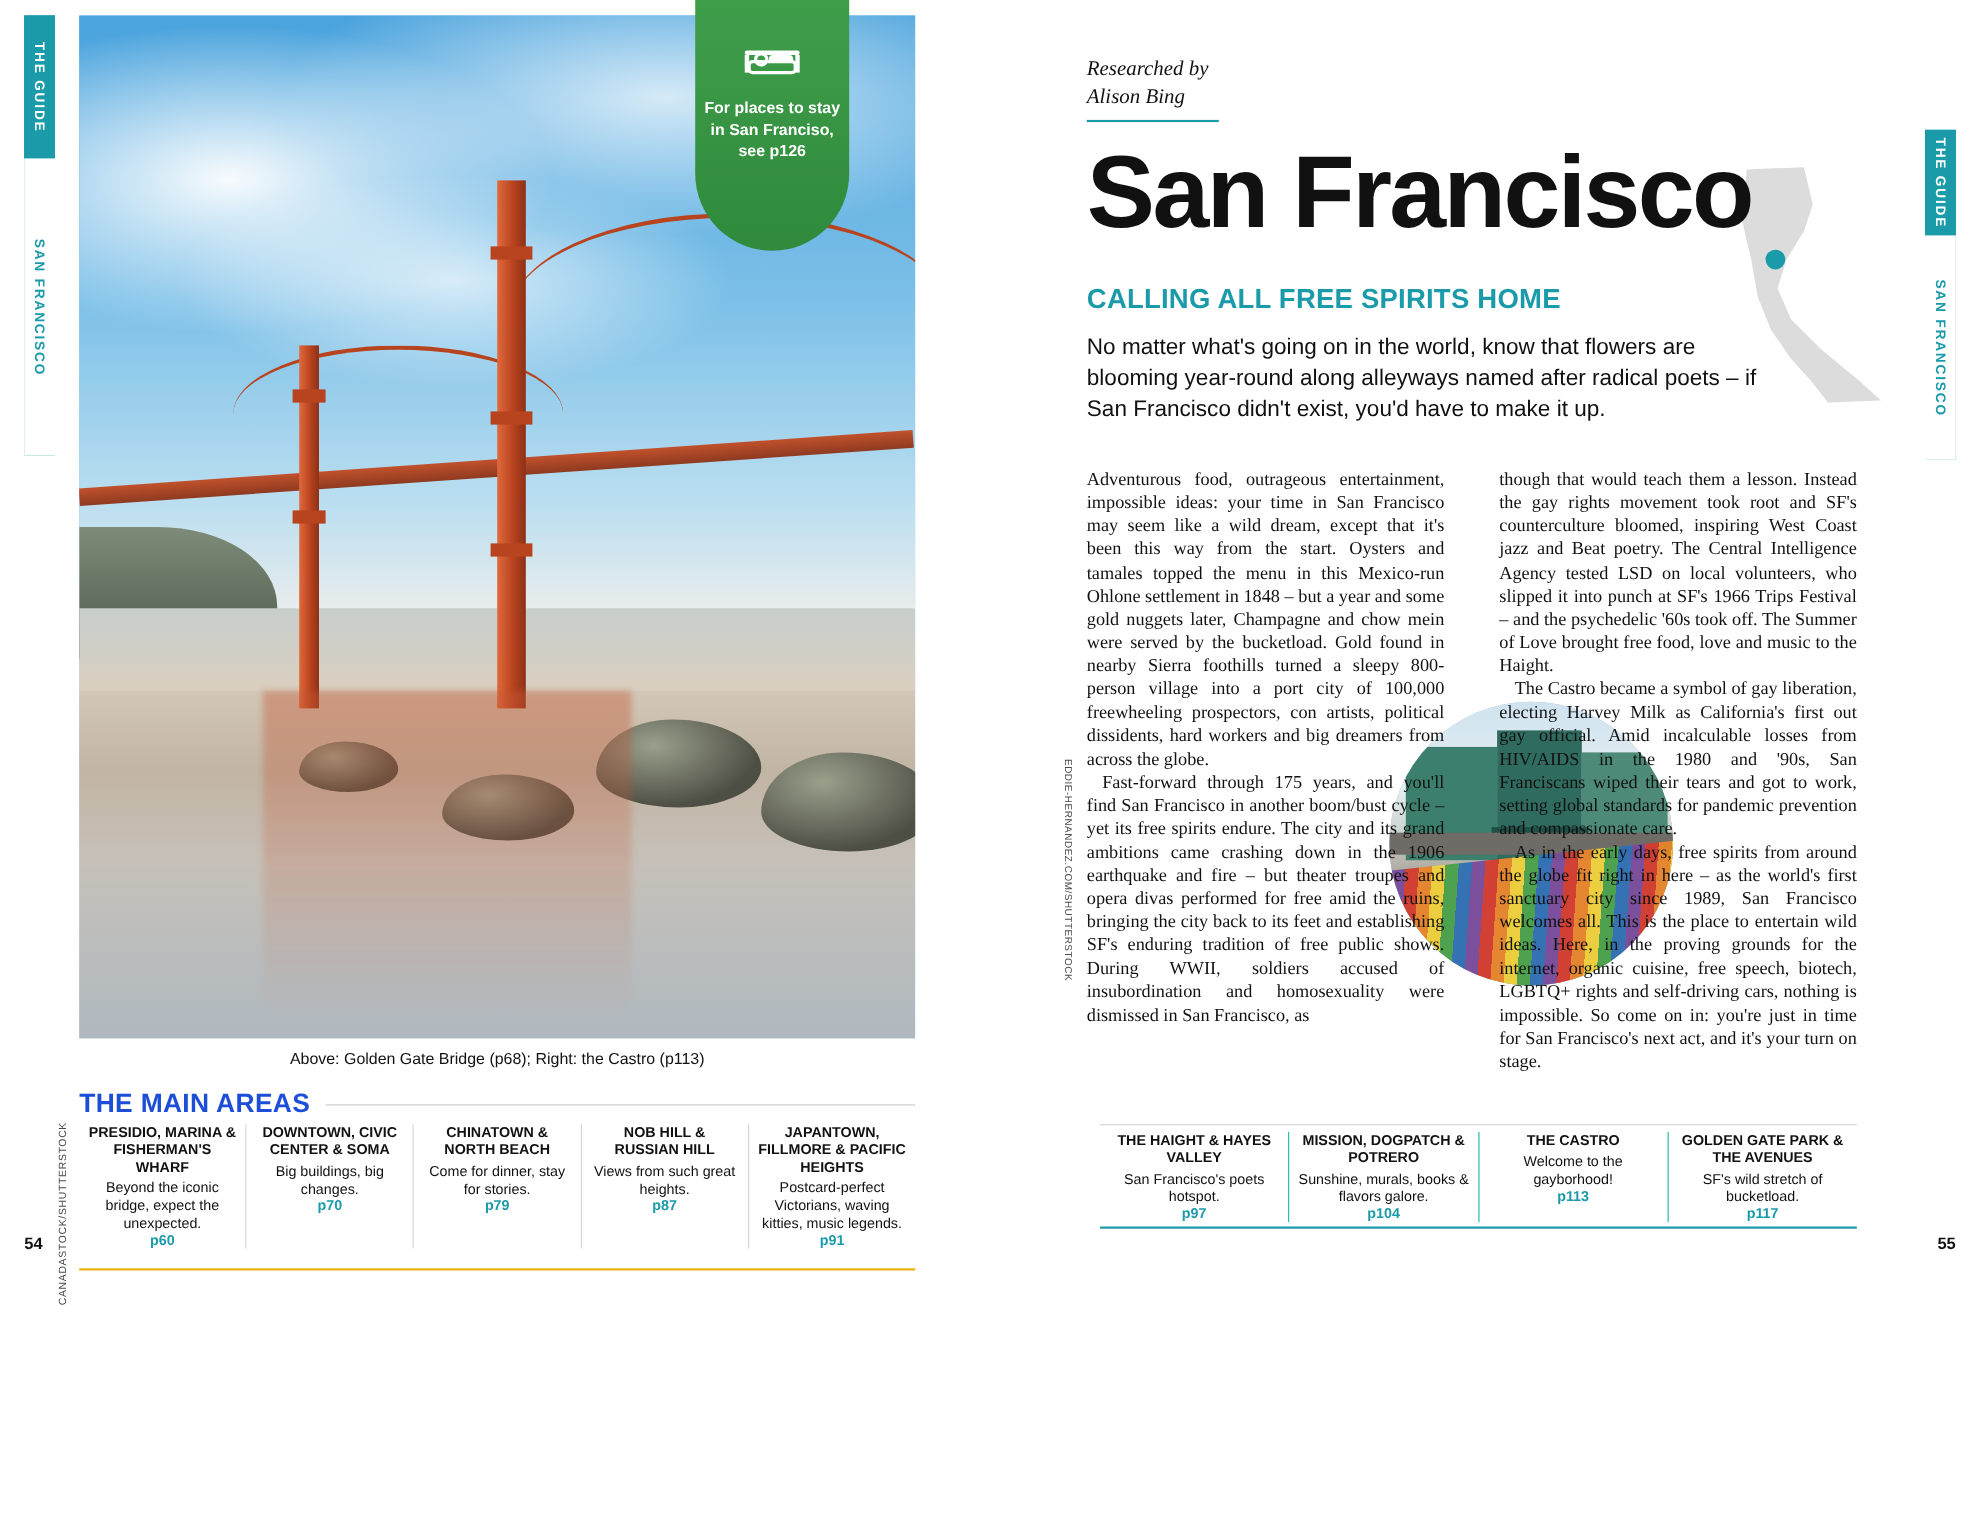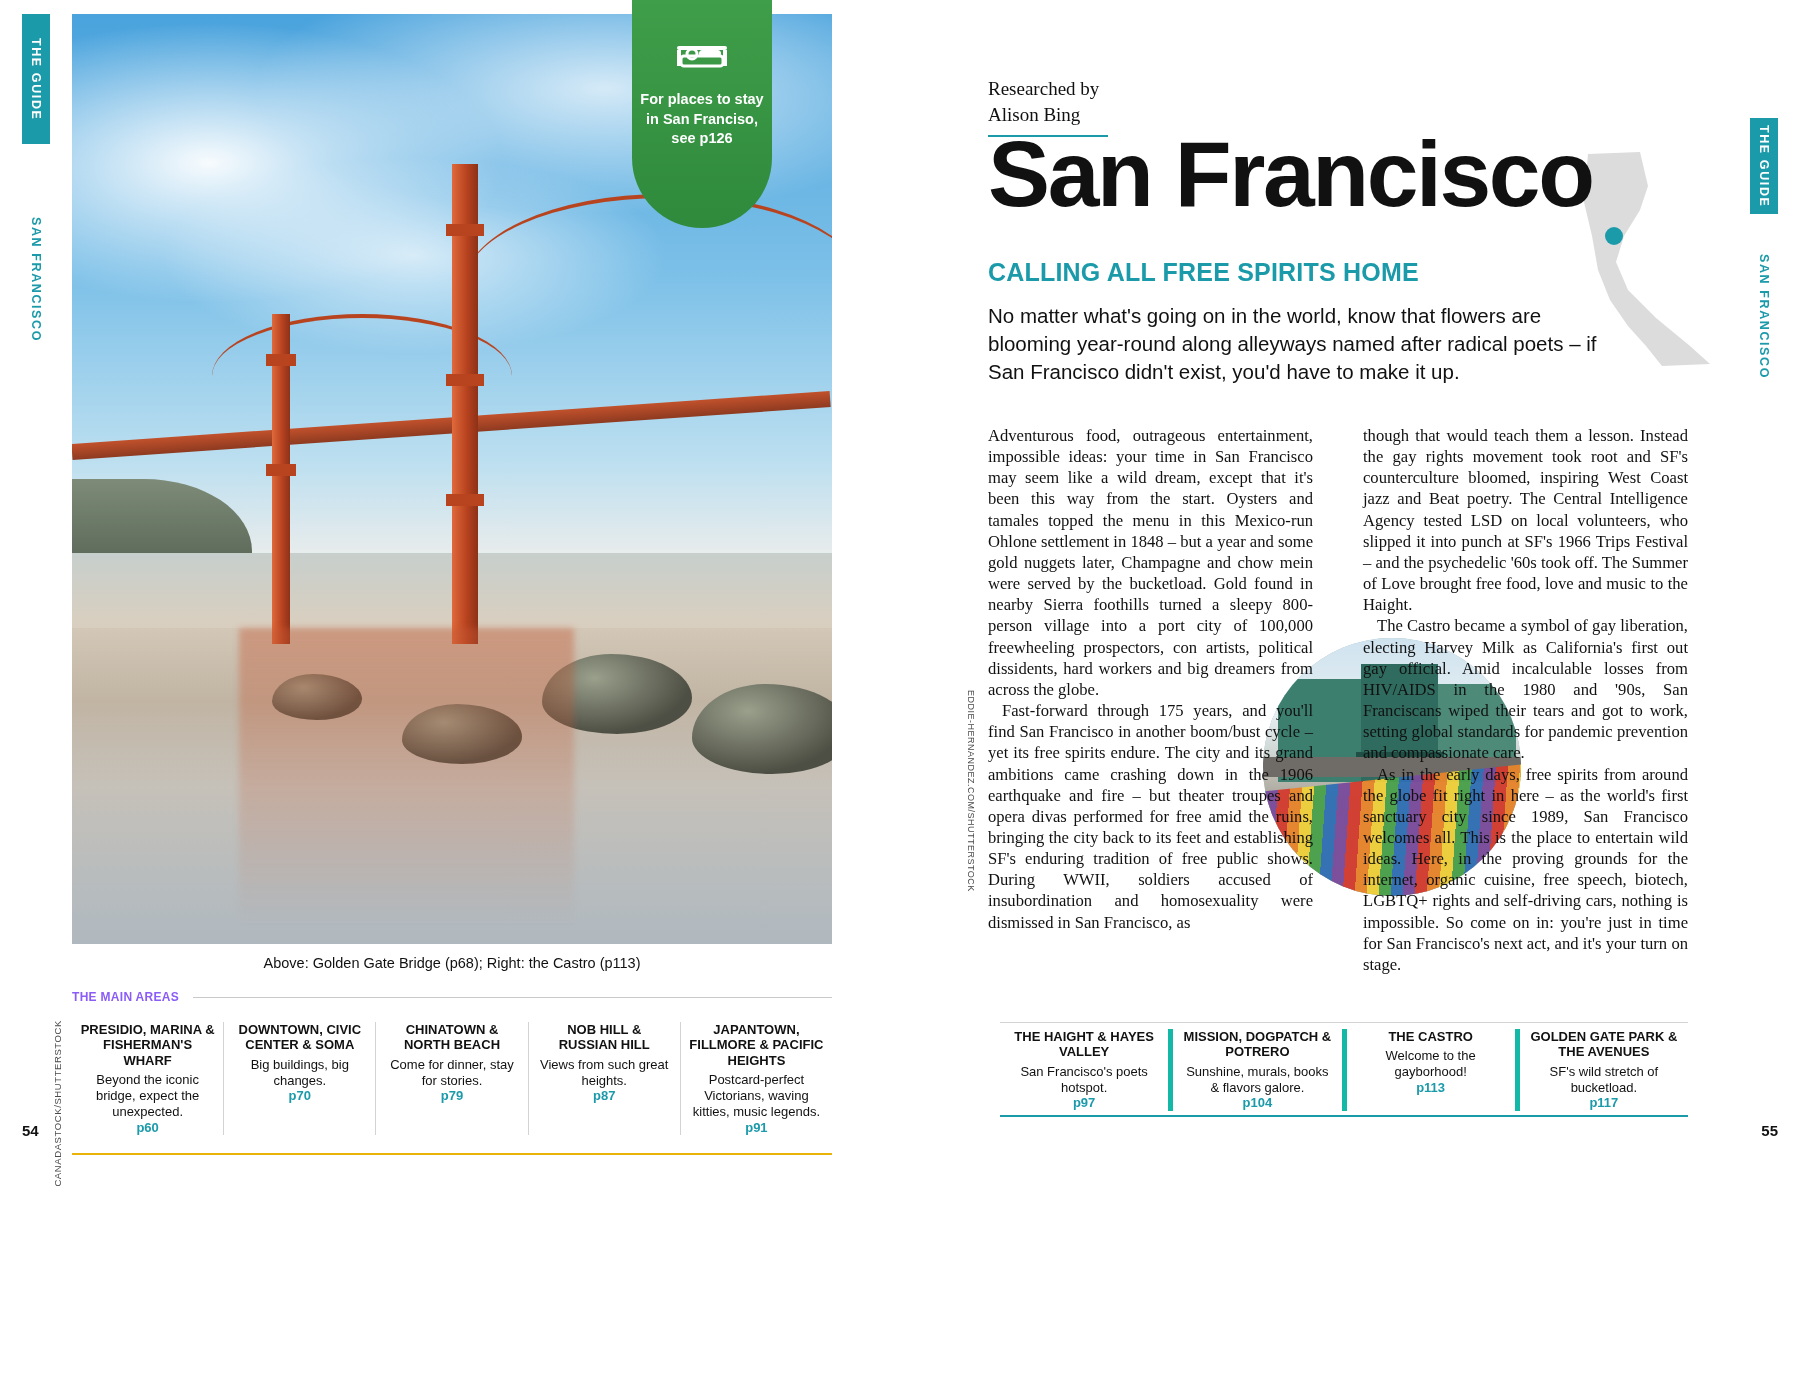--- a/index.html
+++ b/index.html
@@ -176,23 +176,23 @@
   .main-areas-head {
     position: absolute;
     left: 72px;
     top: 990px;
     width: 760px;
     display: flex;
     align-items: center;
     gap: 14px;
   }
   .main-areas-head .t {
-    font-size: 12px;
-    font-weight: 700;
-    color: #8b5cf6;
+    font-size: 24px;
+    font-weight: 700;
+    color: #1d4ed8;
     letter-spacing: .3px;
     white-space: nowrap;
   }
   .rule {
     flex: 1;
     height: 1px;
     background: #c9c9c9;
   }
   .areas-row {
     position: absolute;
@@ -260,24 +260,24 @@
     font-weight: 700;
     line-height: 1.35;
   }
 
   
   .researched {
     position: absolute;
     left: 988px;
     top: 50px;
     font-family: "Liberation Serif", serif;
+    font-style: italic;
     font-size: 19px;
     line-height: 1.35;
     color: #111;
-    margin-top: 26px;
   }
   .researched .uline {
     margin-top: 8px;
     width: 120px;
     height: 2px;
     background: #1b9aaa;
   }
   .title {
     position: absolute;
     left: 988px;
@@ -388,21 +388,21 @@
     position: absolute;
     left: 1000px;
     top: 1022px;
     width: 688px;
     display: flex;
     border-bottom: 2px solid #1b9aaa;
     padding-bottom: 4px;
     border-top: 1px solid #d3d3d3;
     padding-top: 6px;
   }
-  .areas-row-right .area-col { border-left: 5px solid #14b8a6; }
+  .areas-row-right .area-col { border-left: 1px solid #14b8a6; }
   .areas-row-right .area-col:first-child { border-left: none; }
 </style>
 </head>
 <body>
 
 <div class="spread">
 
   <div class="side-tab" id="left-tab">
     <div class="seg1">
       <span class="vert-text">THE GUIDE</span>

